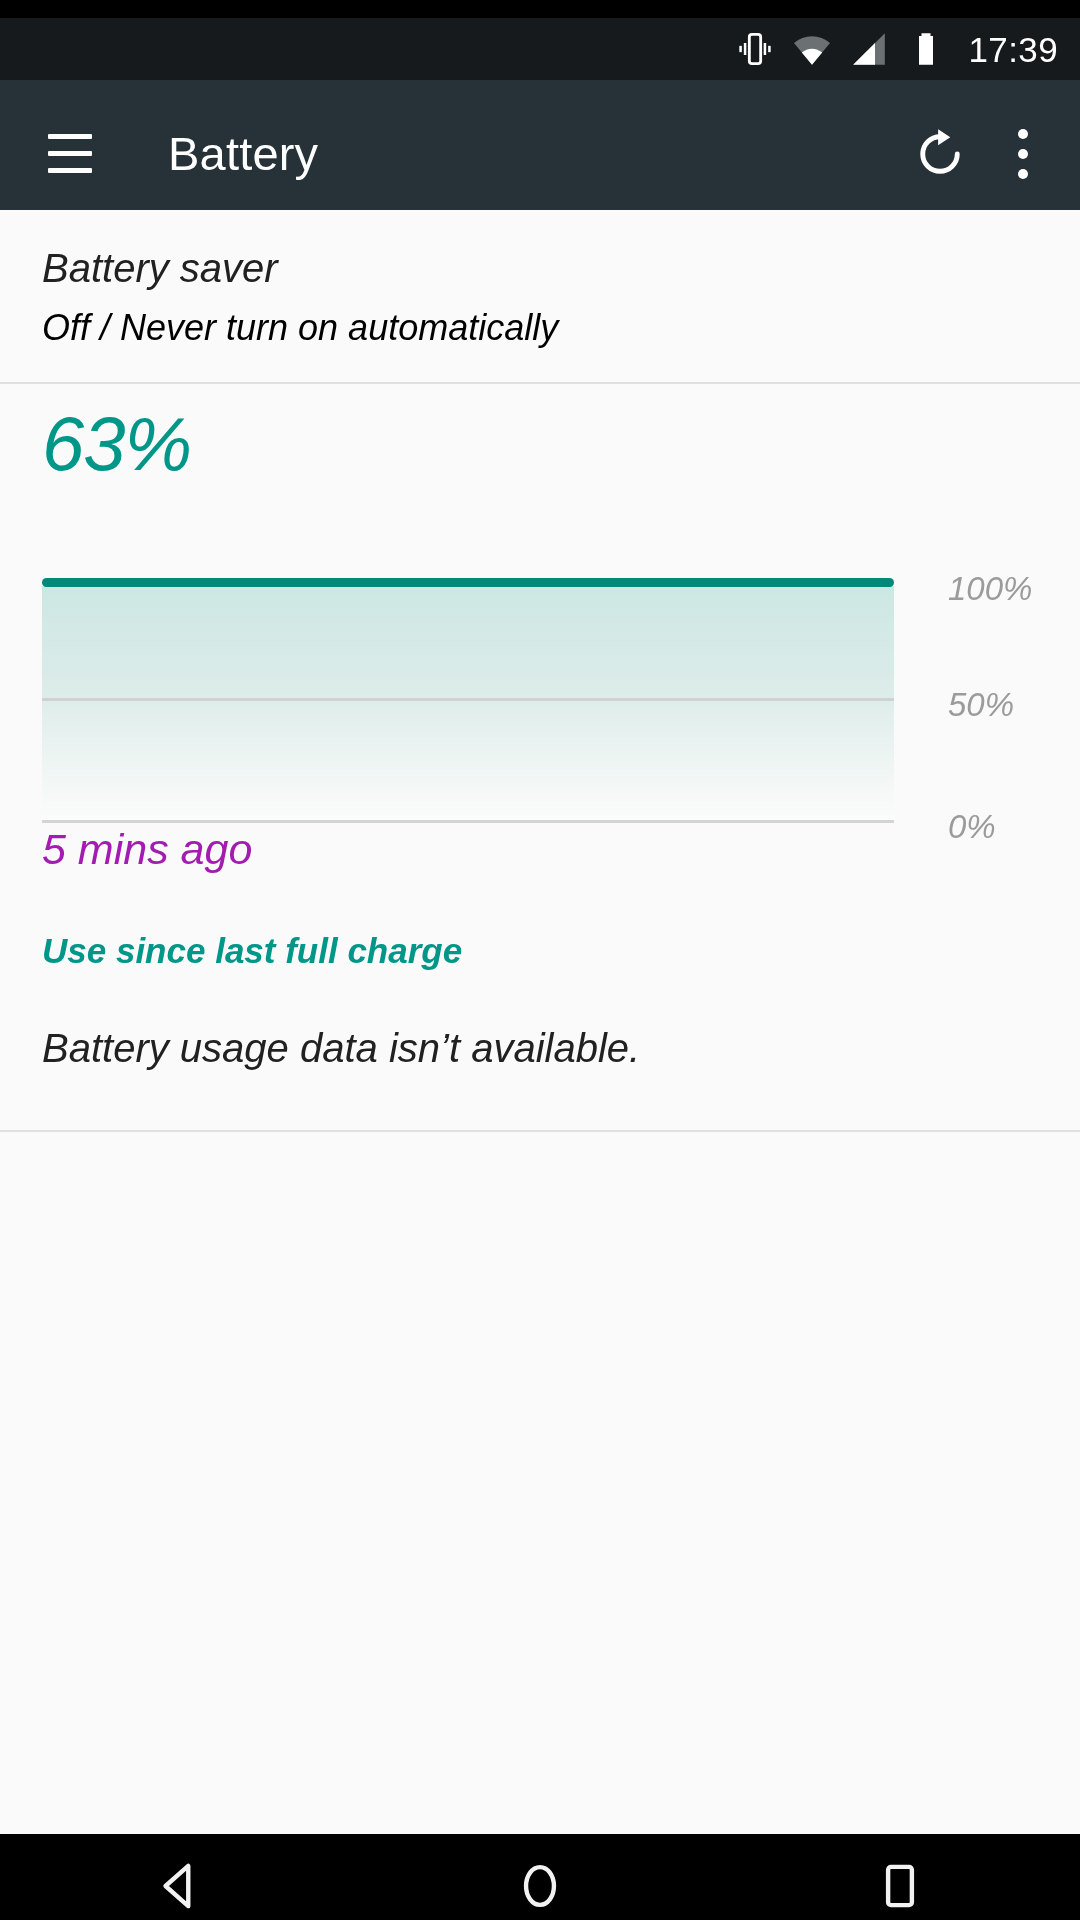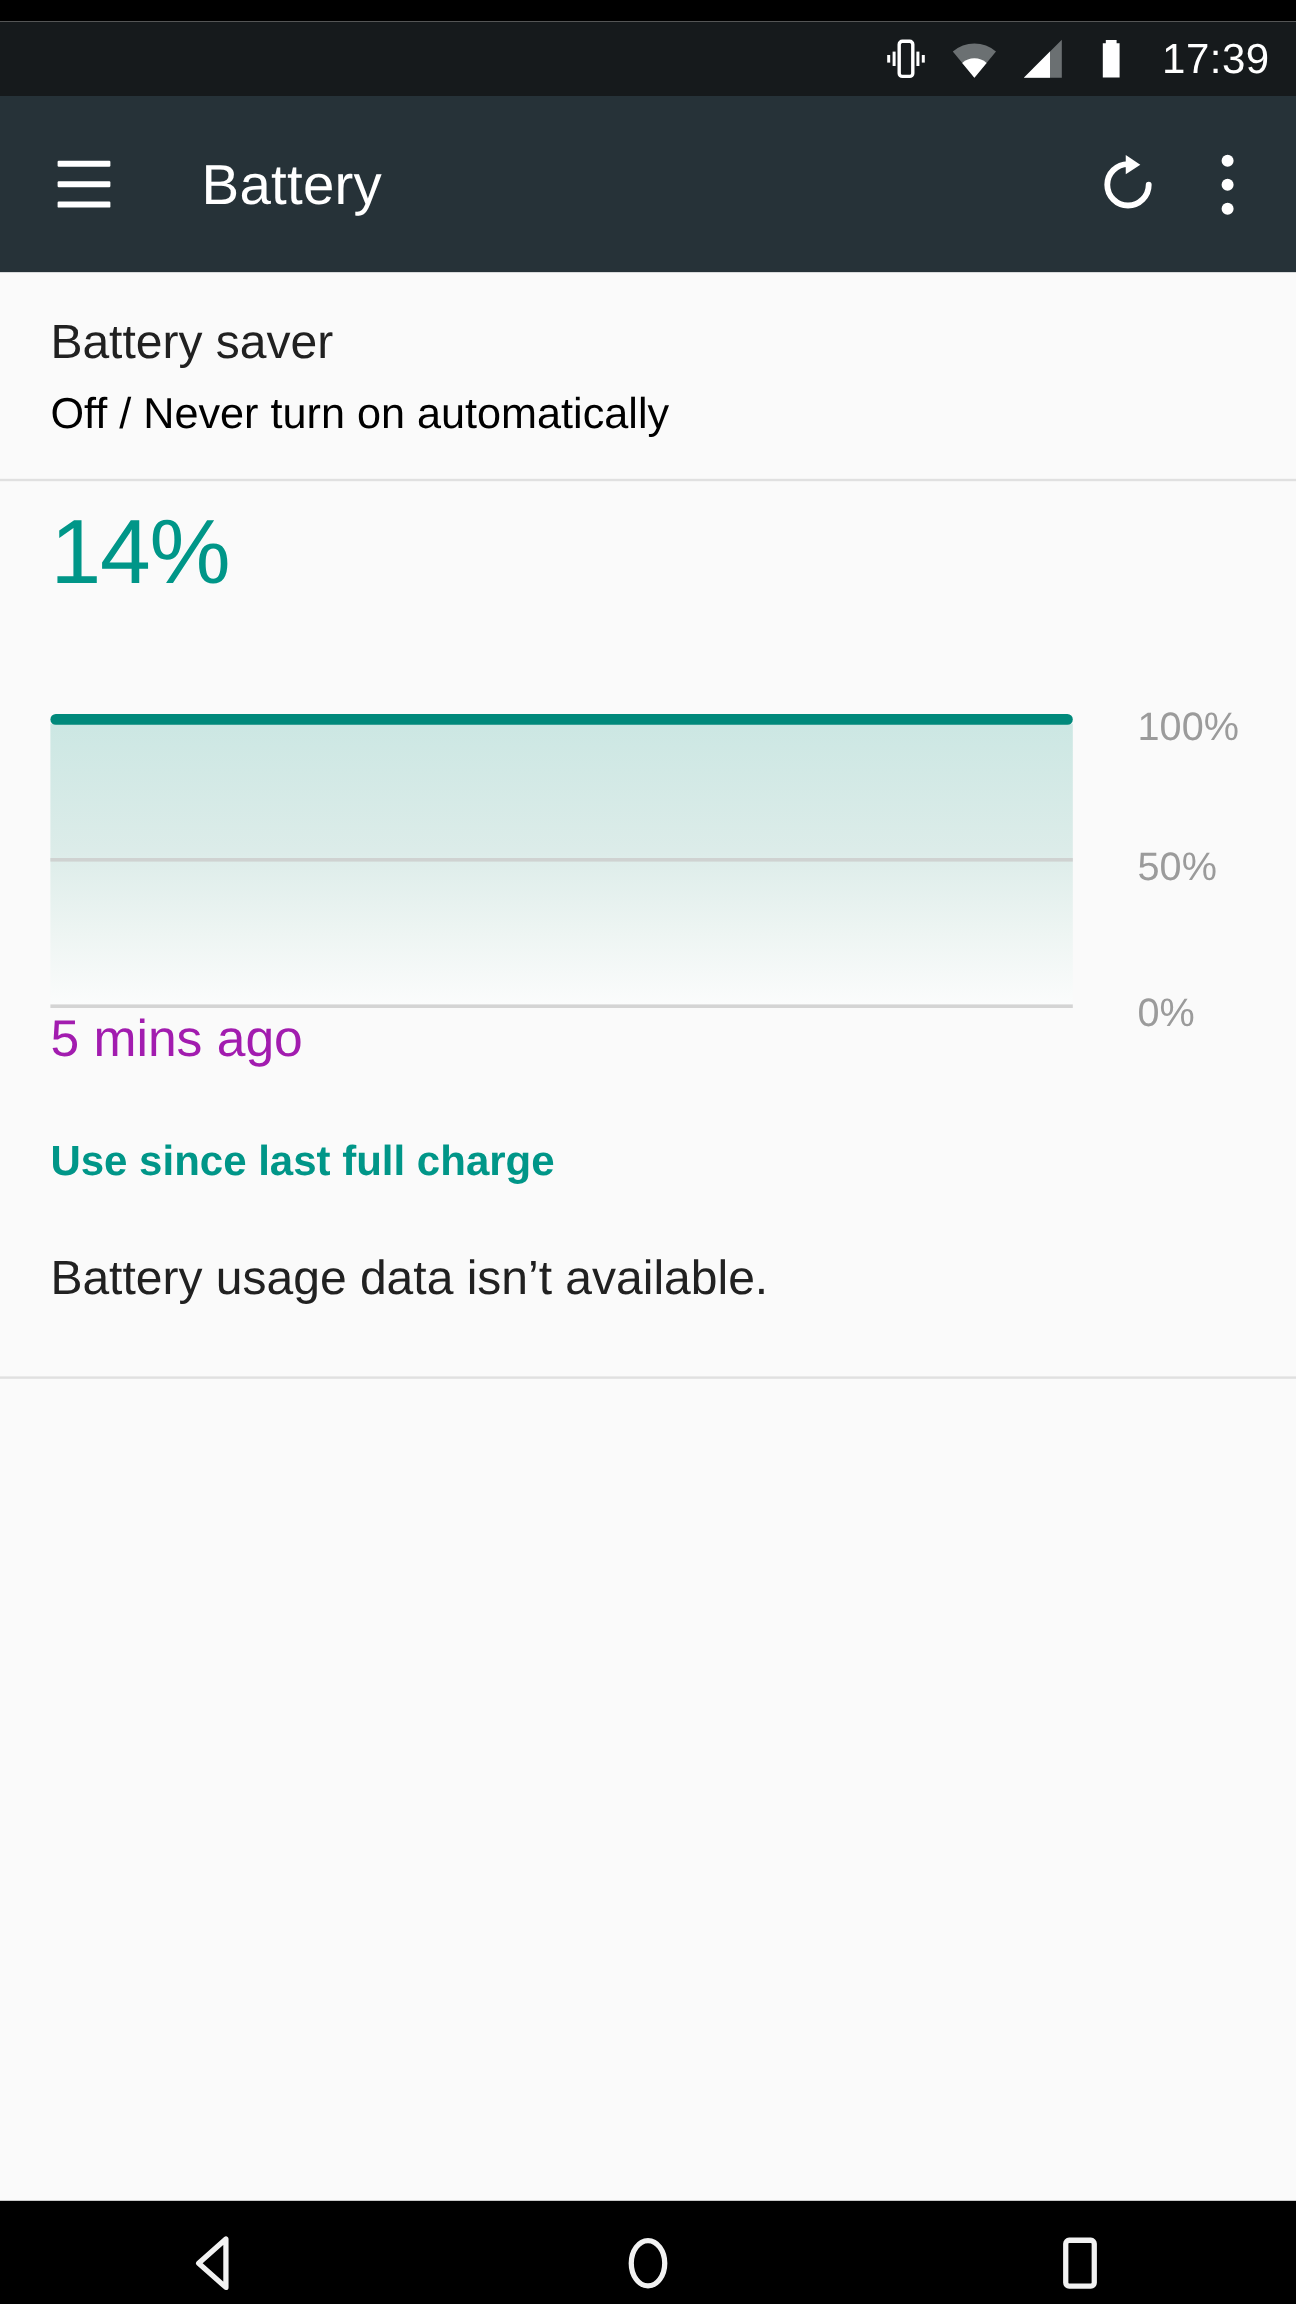--- a/index.html
+++ b/index.html
@@ -104,24 +104,25 @@
     width: 10px;
     height: 10px;
     background: #ffffff;
     border-radius: 50%;
     margin: 5px 0;
   }
 
   
   #content {
     position: absolute;
-    top: 209px; left: 0;
+    top: 192px; left: 0;
     width: 1080px;
     height: 1607px;
     background: #fafafa;
+    font-style: italic;
   }
   .divider {
     height: 2px;
     background: #e0e0e0;
     width: 100%;
   }
 
   #battery-saver-row {
     padding: 36px 42px 34px 42px;
     box-sizing: border-box;
@@ -309,21 +310,21 @@
   <div id="content">
 
     <div id="battery-saver-row">
       <div id="battery-saver-title">Battery saver</div>
       <div id="battery-saver-summary">Off / Never turn on automatically</div>
     </div>
 
     <div class="divider"></div>
 
     <div id="battery-level-section">
-      <div id="battery-level-percent">14%</div>
+      <div id="battery-level-percent">63%</div>
     </div>
 
     <div id="battery-chart-wrap">
       <div id="chart-plot">
         <div id="chart-area-fill"></div>
         <div class="gridline" id="gridline-50"></div>
         <div class="gridline" id="gridline-0"></div>
         <div id="chart-level-line"></div>
       </div>
       <div class="axis-label" id="axis-label-100">100%</div>

